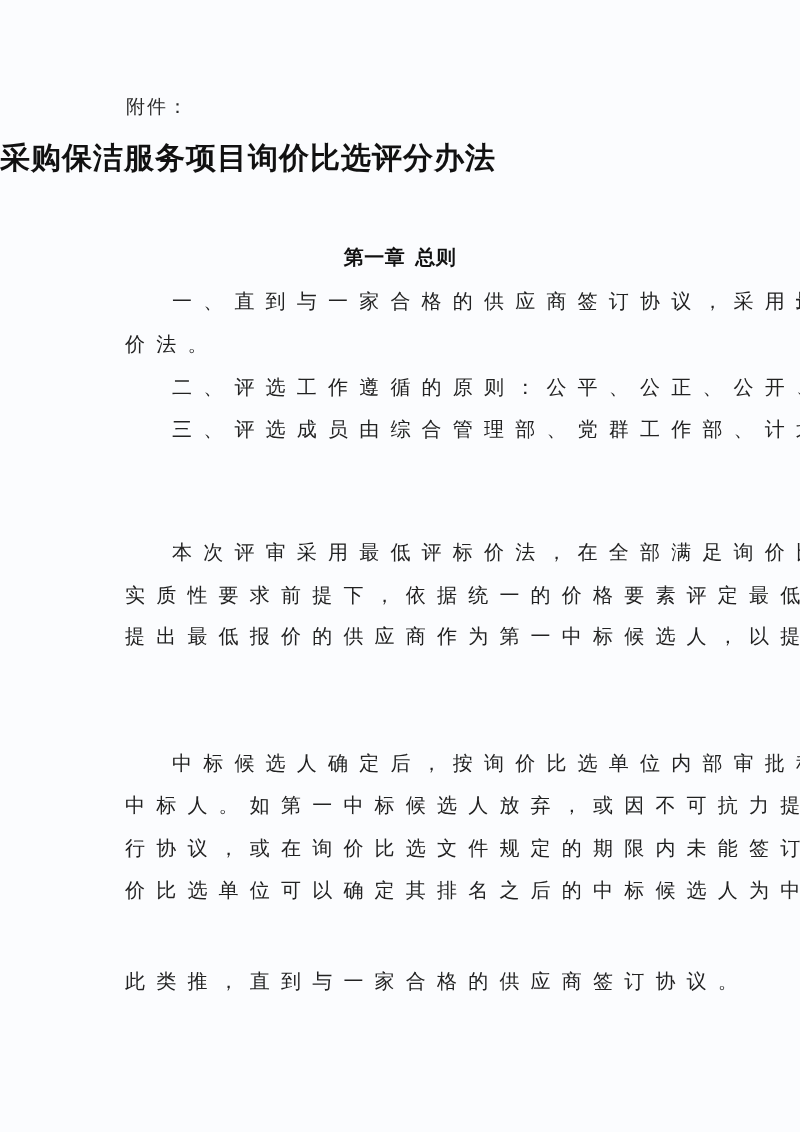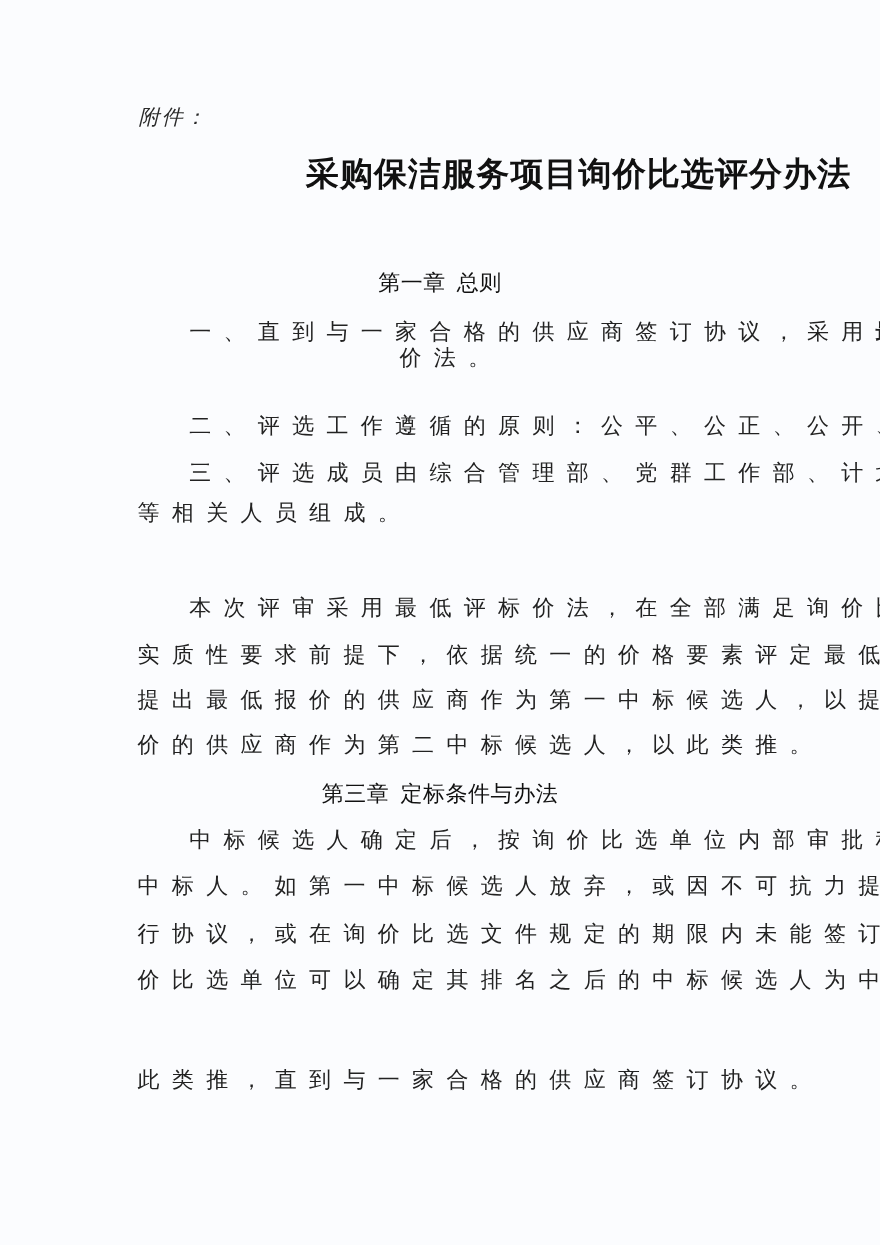--- a/index.html
+++ b/index.html
@@ -21,44 +21,43 @@
       width: 800px; height: 1132px;
       background: #fbfcfe;
     }
     .attachment {
       position: absolute;
       left: 126px;
       top: 94px;
       font-size: 19px;
       letter-spacing: 2px;
       color: #2a2a2a;
-      font-style: italic;
     }
     .doc-title {
       position: absolute;
       left: 0;
       width: 732px;
       top: 138px;
-      text-align: right;
+      text-align: left;
       font-size: 30px;
       font-weight: bold;
       letter-spacing: 1px;
       color: #111;
       font-family: "DejaVu Serif", serif;
-      margin-left: 42px;
     }
     .chapter {
       position: absolute;
       left: 0;
       width: 800px;
       text-align: center;
       font-family: "DejaVu Sans", "Liberation Sans", sans-serif;
       font-size: 20px;
       color: #111;
       letter-spacing: 0.5px;
+      font-weight: bold;
     }
     .chapter .num { margin-right: 10px; }
     .line {
       position: absolute;
       left: 125px;
       width: 570px;
       font-size: 20px;
       white-space: nowrap;
       letter-spacing: 11.2px;
       color: #222;
@@ -74,32 +73,27 @@
   <div class="attachment">附件：</div>
 
   <div class="doc-title">采购保洁服务项目询价比选评分办法</div>
 
   <div class="chapter" style="top:244px;">
     <span class="num">第一章</span><span>总则</span>
   </div>
   <div class="line indent" style="top:288px;">
     <span>一、直到与一家合格的供应商签订协议，采用</span><span class="bold">最低评标</span>
   </div>
-  <div class="line" style="top:312px;text-align:center;">价法。</div>
+  <div class="line" style="top:331px;">价法。</div>
   <div class="line indent" style="top:374px;">二、评选工作遵循的原则：公平、公正、公开、择优。</div>
   <div class="line indent" style="top:416px;">三、评选成员由综合管理部、党群工作部、计划财务部</div>
-  <div class="line" style="top:453px;">等相关人员组成。</div>
 
   <div class="line indent" style="top:539px;">本次评审采用最低评标价法，在全部满足询价比选文件</div>
   <div class="line" style="top:582px;">实质性要求前提下，依据统一的价格要素评定最低报价，以</div>
   <div class="line" style="top:623px;">提出最低报价的供应商作为第一中标候选人，以提出次低报</div>
-  <div class="line" style="top:664px;">价的供应商作为第二中标候选人，以此类推。</div>
 
-  <div class="chapter" style="top:708px;">
-    <span class="num">第三章</span><span>定标条件与办法</span>
-  </div>
   <div class="line indent" style="top:750px;">中标候选人确定后，按询价比选单位内部审批程序确定</div>
   <div class="line" style="top:792px;">中标人。如第一中标候选人放弃，或因不可抗力提出不能履</div>
   <div class="line" style="top:835px;">行协议，或在询价比选文件规定的期限内未能签订协议，询</div>
   <div class="line" style="top:877px;">价比选单位可以确定其排名之后的中标候选人为中标人，以</div>
   <div class="line" style="top:920px;margin-top:48px;">此类推，直到与一家合格的供应商签订协议。</div>
 
 </div>
 
 </body></html>

